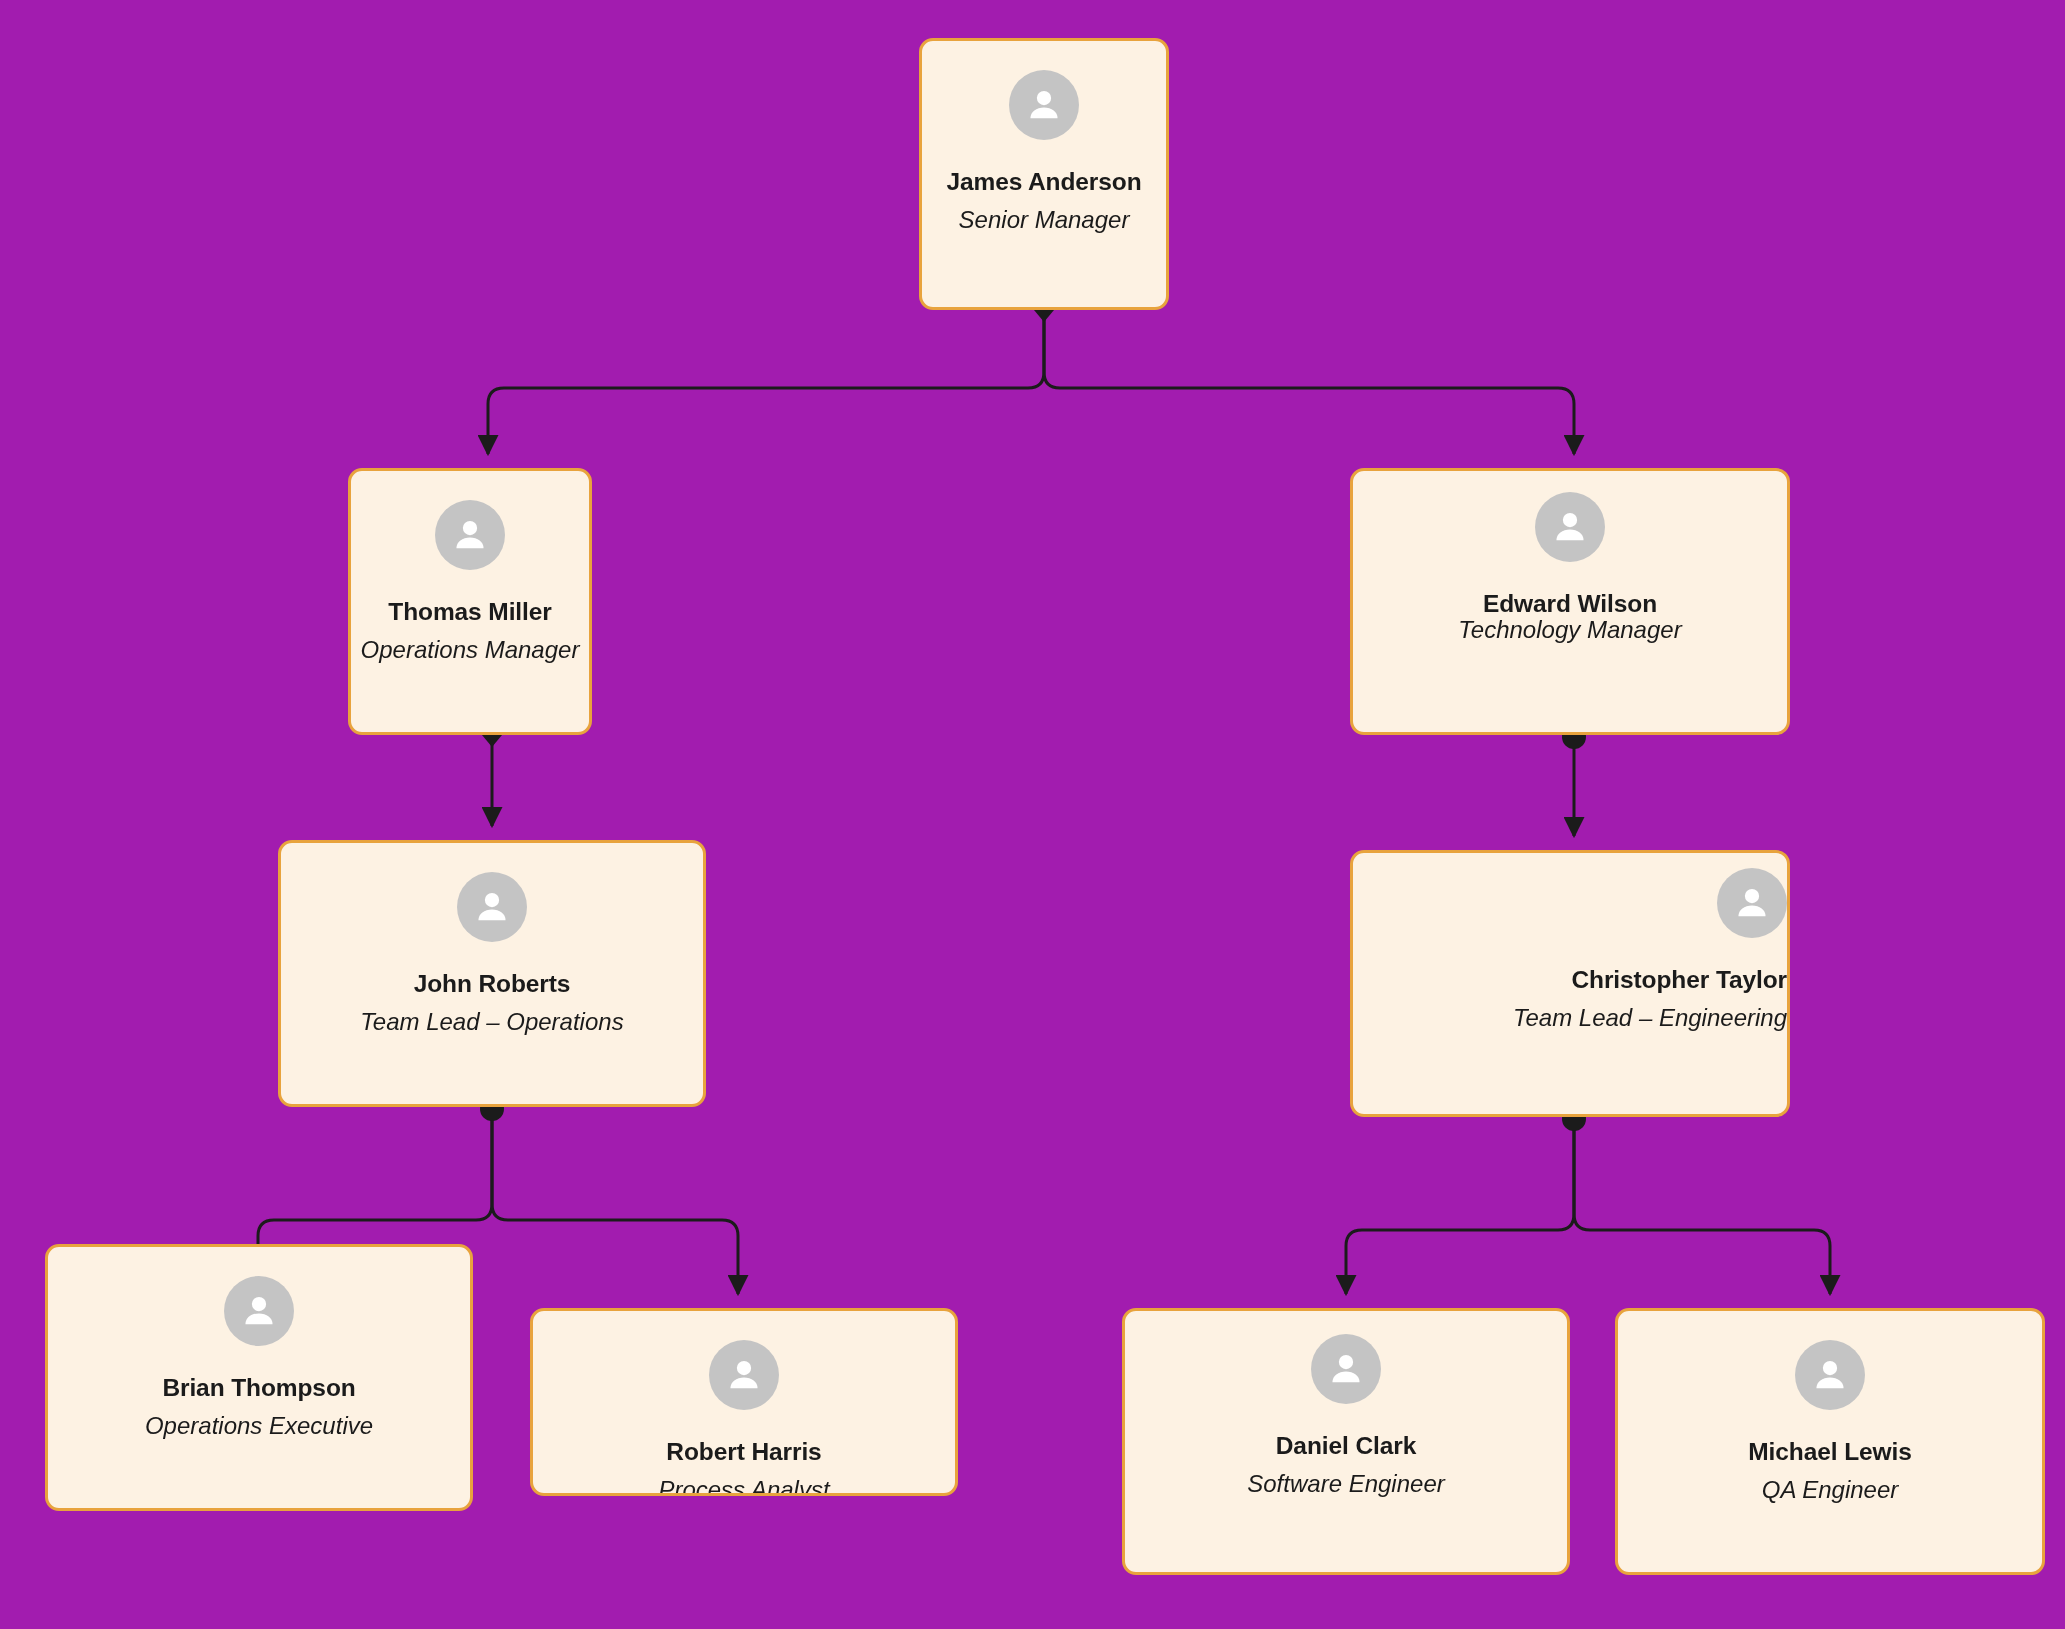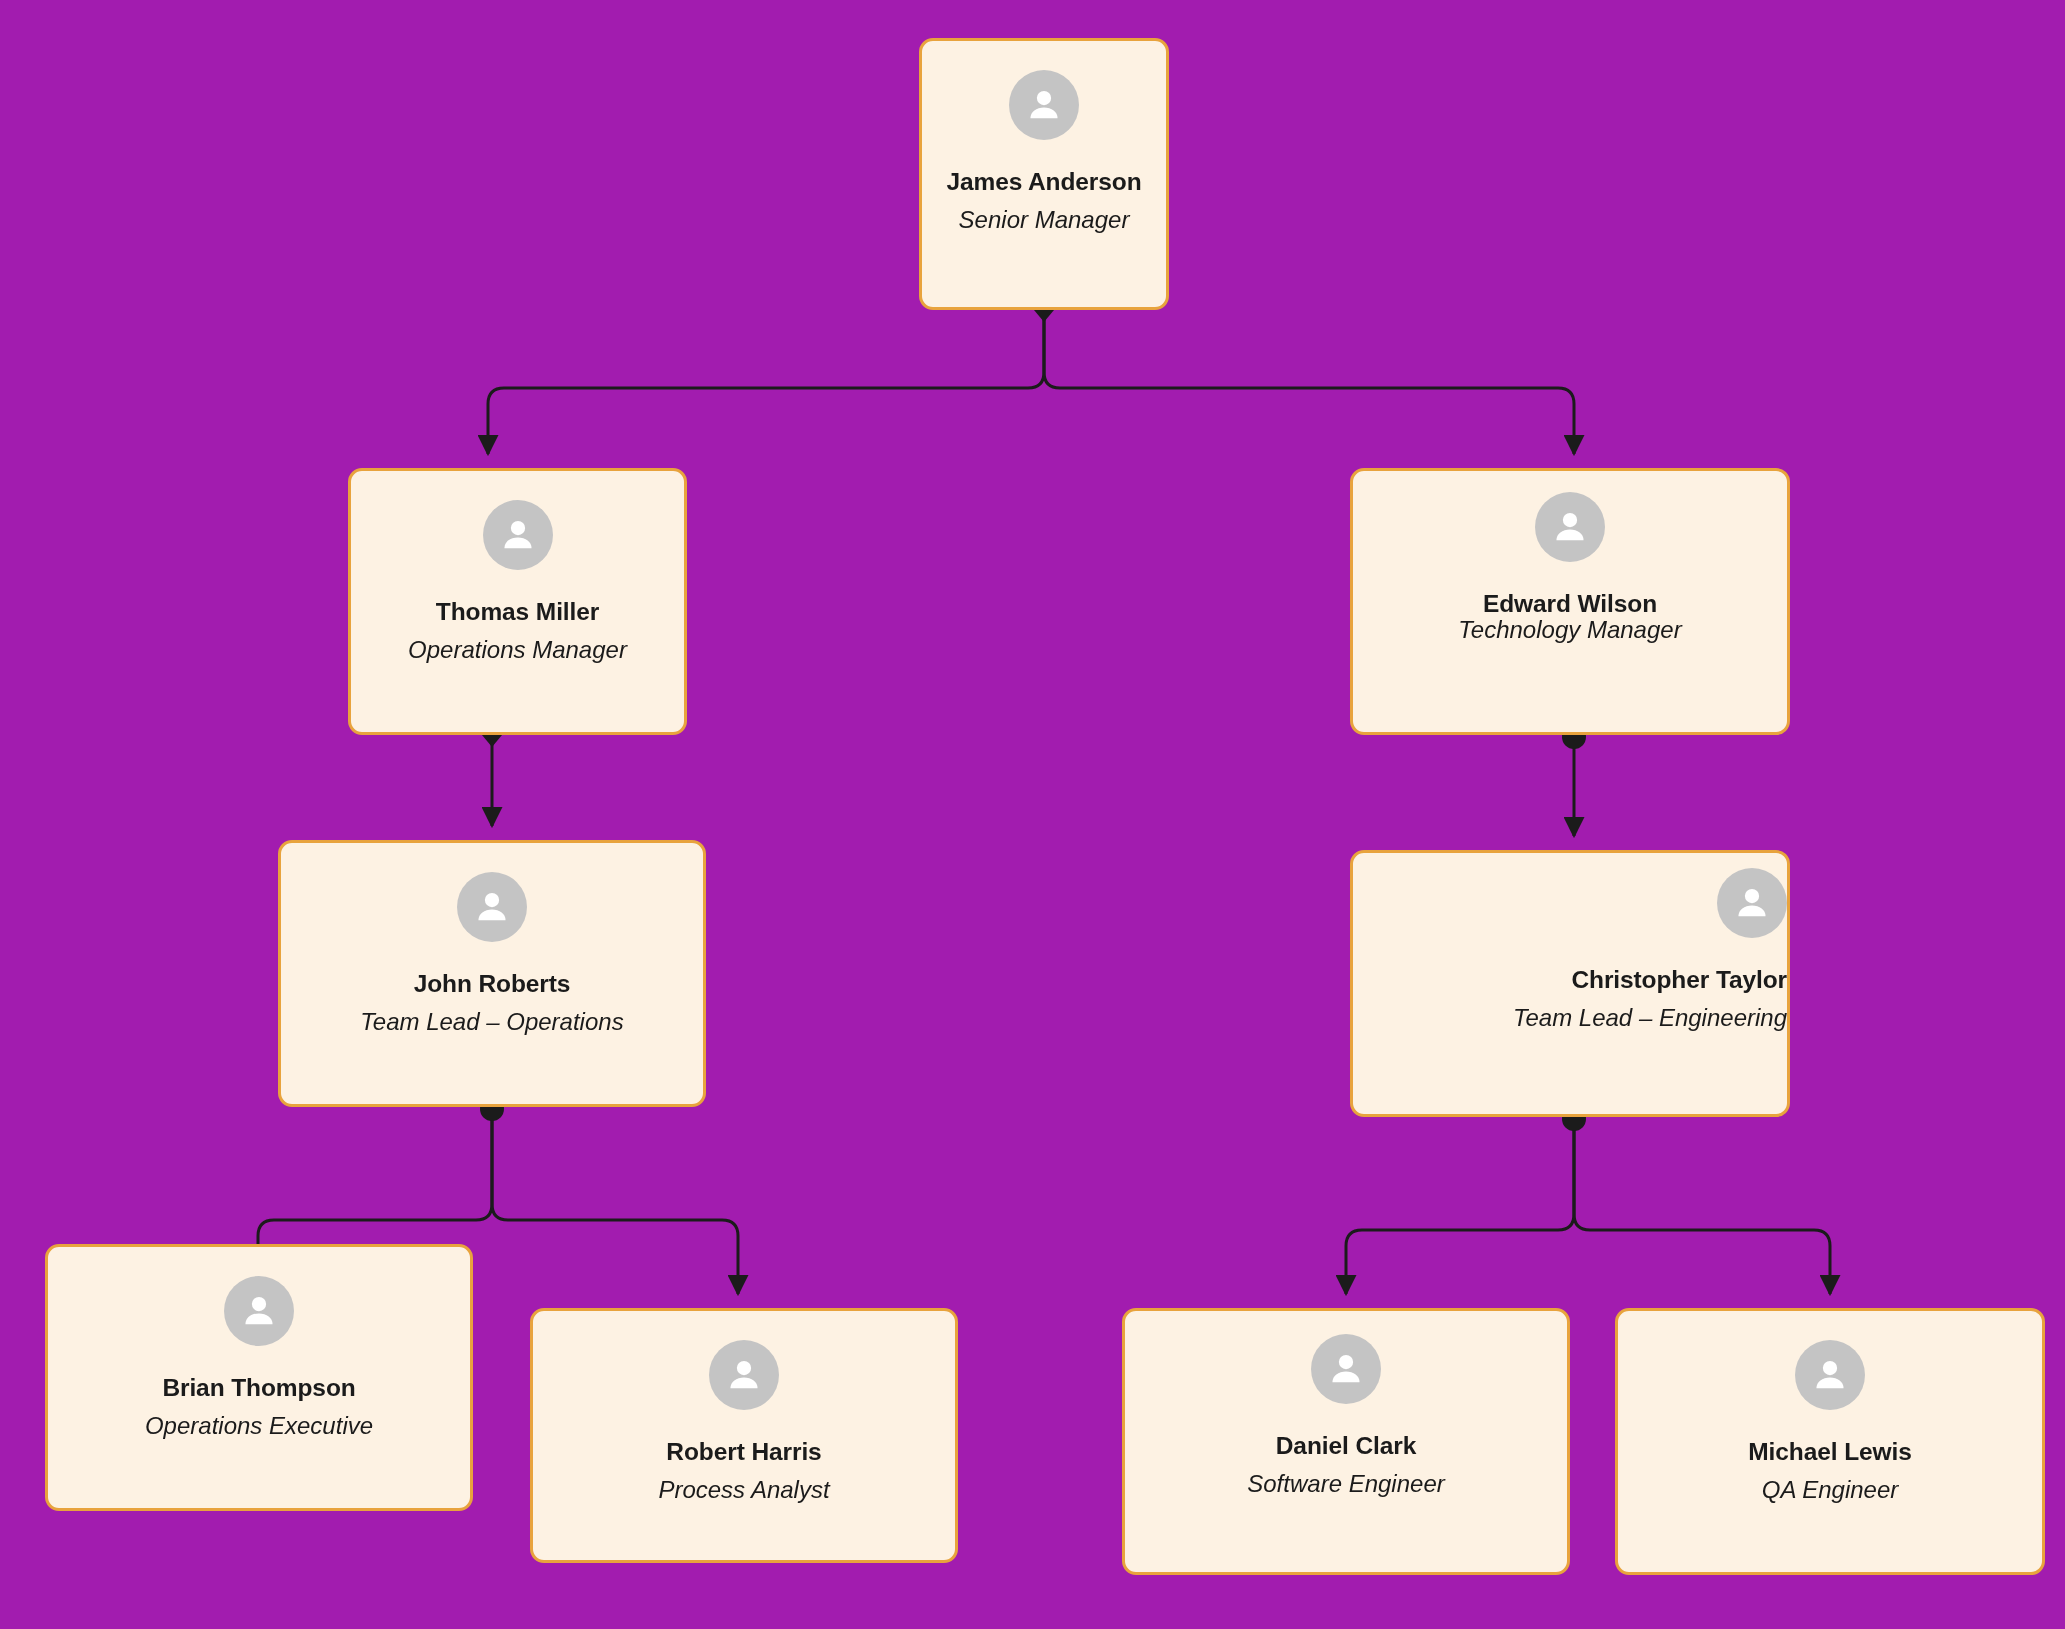--- a/index.html
+++ b/index.html
@@ -112,21 +112,21 @@
       <div class="node-card" style="left: 919px; top: 38px; width: 250px; height: 272px; padding-top: 29px;">
         <div class="avatar">
           <svg width="44" height="44" viewBox="0 0 24 24" aria-hidden="true">
             <circle cx="12" cy="8.2" r="3.9" fill="#FFFFFF"></circle>
             <path d="M4.6 19.2c0-3.6 3.3-5.9 7.4-5.9s7.4 2.3 7.4 5.9z" fill="#FFFFFF"></path>
           </svg>
         </div>
         <div class="node-name" style="margin-top: 29px;">James Anderson</div>
         <div class="node-role" style="margin-top: 12px;">Senior Manager</div>
       </div>
-      <div class="node-card" style="left: 348px; top: 468px; width: 339px; height: 267px; padding-top: 29px;">
+      <div class="node-card" style="left: 348px; top: 468px; width: 244px; height: 267px; padding-top: 29px;">
         <div class="avatar">
           <svg width="44" height="44" viewBox="0 0 24 24" aria-hidden="true">
             <circle cx="12" cy="8.2" r="3.9" fill="#FFFFFF"></circle>
             <path d="M4.6 19.2c0-3.6 3.3-5.9 7.4-5.9s7.4 2.3 7.4 5.9z" fill="#FFFFFF"></path>
           </svg>
         </div>
         <div class="node-name" style="margin-top: 29px;">Thomas Miller</div>
         <div class="node-role" style="margin-top: 12px;">Operations Manager</div>
       </div>
       <div class="node-card" style="left: 1350px; top: 468px; width: 440px; height: 267px; padding-top: 21px;">
@@ -162,21 +162,21 @@
       <div class="node-card" style="left: 45px; top: 1244px; width: 428px; height: 267px; padding-top: 29px;">
         <div class="avatar">
           <svg width="44" height="44" viewBox="0 0 24 24" aria-hidden="true">
             <circle cx="12" cy="8.2" r="3.9" fill="#FFFFFF"></circle>
             <path d="M4.6 19.2c0-3.6 3.3-5.9 7.4-5.9s7.4 2.3 7.4 5.9z" fill="#FFFFFF"></path>
           </svg>
         </div>
         <div class="node-name" style="margin-top: 29px;">Brian Thompson</div>
         <div class="node-role" style="margin-top: 12px;">Operations Executive</div>
       </div>
-      <div class="node-card" style="left: 530px; top: 1308px; width: 428px; height: 255px; padding-top: 29px;">
+      <div class="node-card" style="left: 530px; top: 1308px; width: 428px; height: 188px; padding-top: 29px;">
         <div class="avatar">
           <svg width="44" height="44" viewBox="0 0 24 24" aria-hidden="true">
             <circle cx="12" cy="8.2" r="3.9" fill="#FFFFFF"></circle>
             <path d="M4.6 19.2c0-3.6 3.3-5.9 7.4-5.9s7.4 2.3 7.4 5.9z" fill="#FFFFFF"></path>
           </svg>
         </div>
         <div class="node-name" style="margin-top: 29px;">Robert Harris</div>
         <div class="node-role" style="margin-top: 12px;">Process Analyst</div>
       </div>
       <div class="node-card" style="left: 1122px; top: 1308px; width: 448px; height: 267px; padding-top: 23px;">

